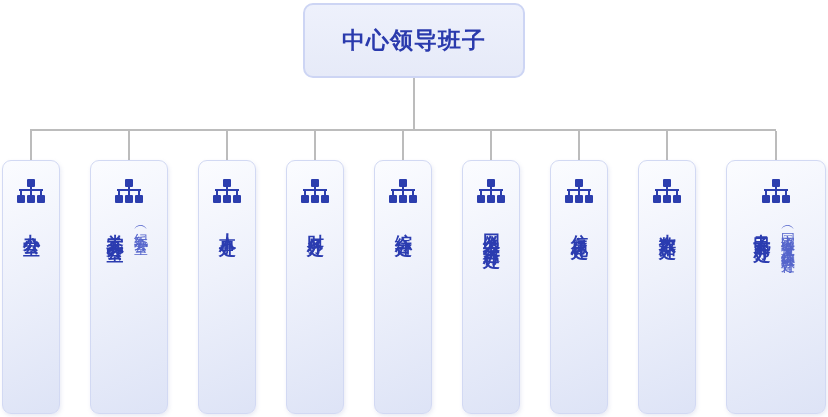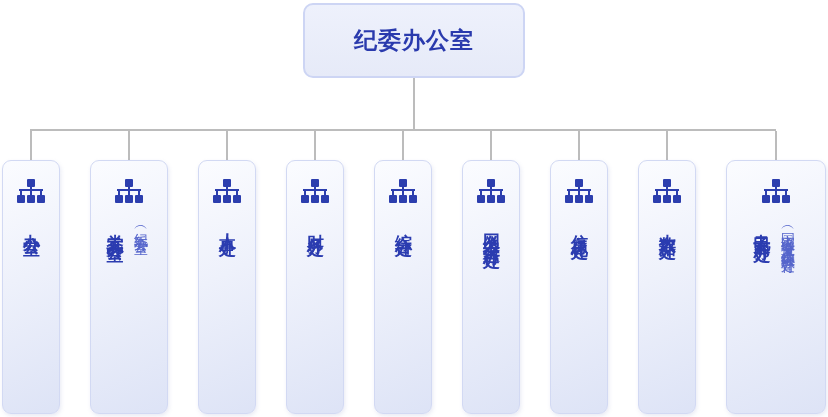--- a/index.html
+++ b/index.html
@@ -49,21 +49,21 @@
   }
   .sub:empty{display:none;}
   .clamp{height:166px;}
 </style>
 </head>
 <body>
 
 <div class="chart">
 
   <div class="root-box">
-    <span class="root-label">纪委办公室</span>
+    <span class="root-label">中心领导班子</span>
   </div>
 
   <div class="vline"></div>
   <div class="hline"></div>
 
   <div class="children">
 
     <div class="dept">
       <div class="stub"></div>
       <div class="box w1">

